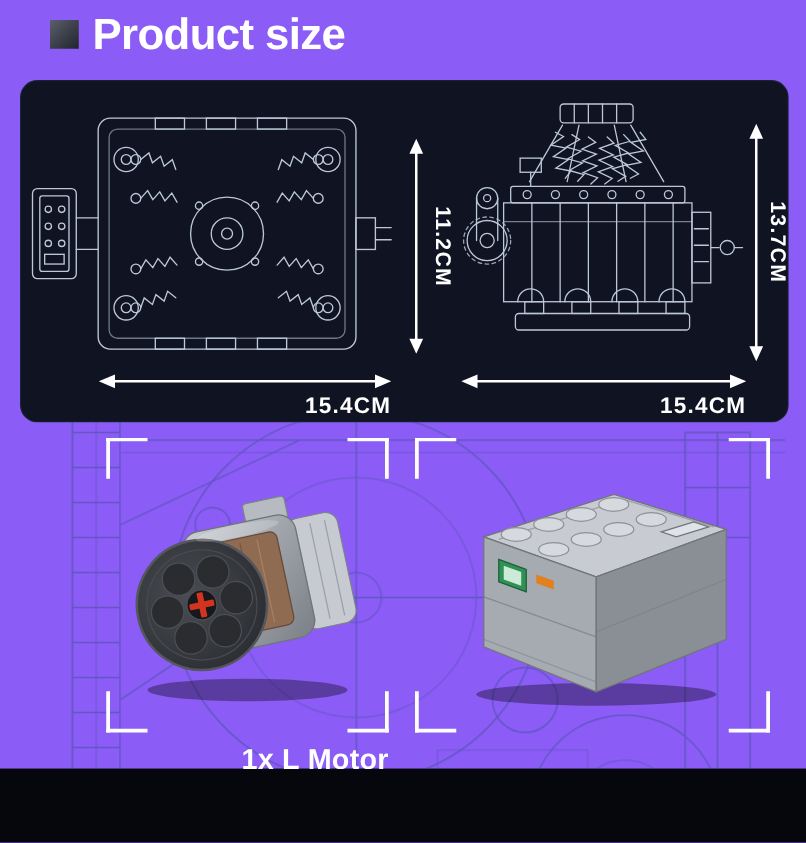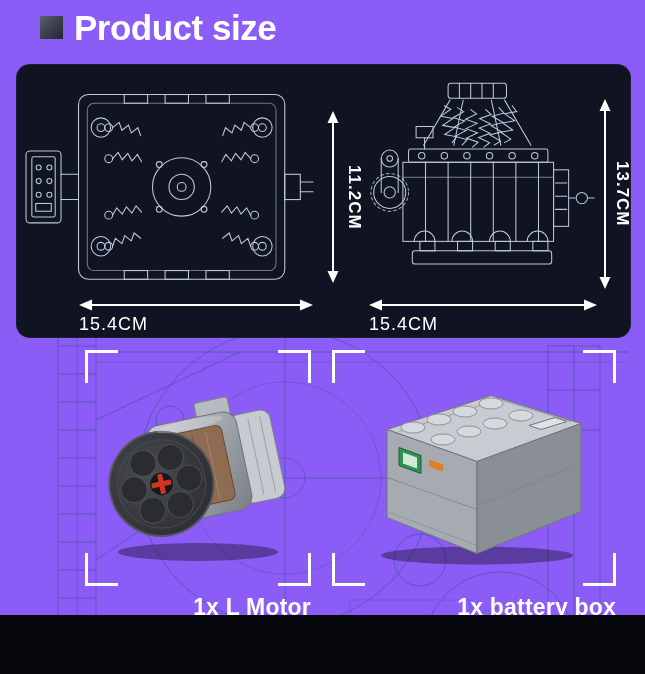--- a/index.html
+++ b/index.html
@@ -7,21 +7,21 @@
           font-family:"Liberation Sans",sans-serif;}
   .bg-svg{position:absolute;left:0;top:0;z-index:0;}
   .header{position:absolute;left:40px;top:10px;display:flex;align-items:center;gap:11px;z-index:4;}
   .flag-icon{width:23px;height:23px;background:linear-gradient(135deg,#5a606c 0%,#3c414b 50%,#22252c 100%);}
   .page-title{font-size:35px;font-weight:bold;color:#ffffff;letter-spacing:-0.5px;line-height:1;margin:0;}
   .size-panel{position:absolute;left:16px;top:64px;width:613px;height:272px;background:#0f1322;
               border-radius:14px;border:1px solid rgba(130,160,210,0.10);z-index:2;}
   .abs{position:absolute;}
   .vlabel{position:absolute;color:#fff;font-weight:bold;font-size:17px;letter-spacing:1px;
           writing-mode:vertical-rl;text-align:center;}
-  .hlabel{position:absolute;color:#fff;font-weight:normal;font-size:18px;letter-spacing:1px;text-align:left;}
+  .hlabel{position:absolute;color:#fff;font-weight:bold;font-size:18px;letter-spacing:1px;text-align:right;}
   .photo-frame{position:absolute;z-index:2;}
   .corner{position:absolute;width:30px;height:30px;}
   .corner.tl{left:0;top:0;border-left:3px solid #fff;border-top:3px solid #fff;}
   .corner.tr{right:0;top:0;border-right:3px solid #fff;border-top:3px solid #fff;}
   .corner.bl{left:0;bottom:0;border-left:3px solid #fff;border-bottom:3px solid #fff;}
   .corner.br{right:0;bottom:0;border-right:3px solid #fff;border-bottom:3px solid #fff;}
   .photo-frame > svg.product{position:absolute;left:50%;top:50%;transform:translate(-50%,-50%);}
   .caption{position:absolute;color:#fff;font-weight:bold;font-size:23px;text-align:right;z-index:3;letter-spacing:0.2px;}
 </style>
 </head>
@@ -299,15 +299,14 @@
         <polygon points="54,87 68,92 68,103 54,98" fill="#cde9d7" stroke="none"></polygon>
         <polygon points="80,94 94,99 94,106 80,101" fill="#e0801f" stroke="none"></polygon>
         <line x1="38" y1="112" x2="128" y2="144" opacity="0.6"></line>
         <line x1="38" y1="146" x2="128" y2="180" opacity="0.4"></line>
         <line x1="128" y1="140" x2="232" y2="98" opacity="0.4"></line>
       </g>
     </svg>
   </div>
 
   <div class="caption" style="left:85px;top:594px;width:226px;">1x L Motor</div>
-  <div class="caption" style="left:332px;top:594px;width:284px;">1x battery box</div>
 
 </div>
 
 </body></html>

